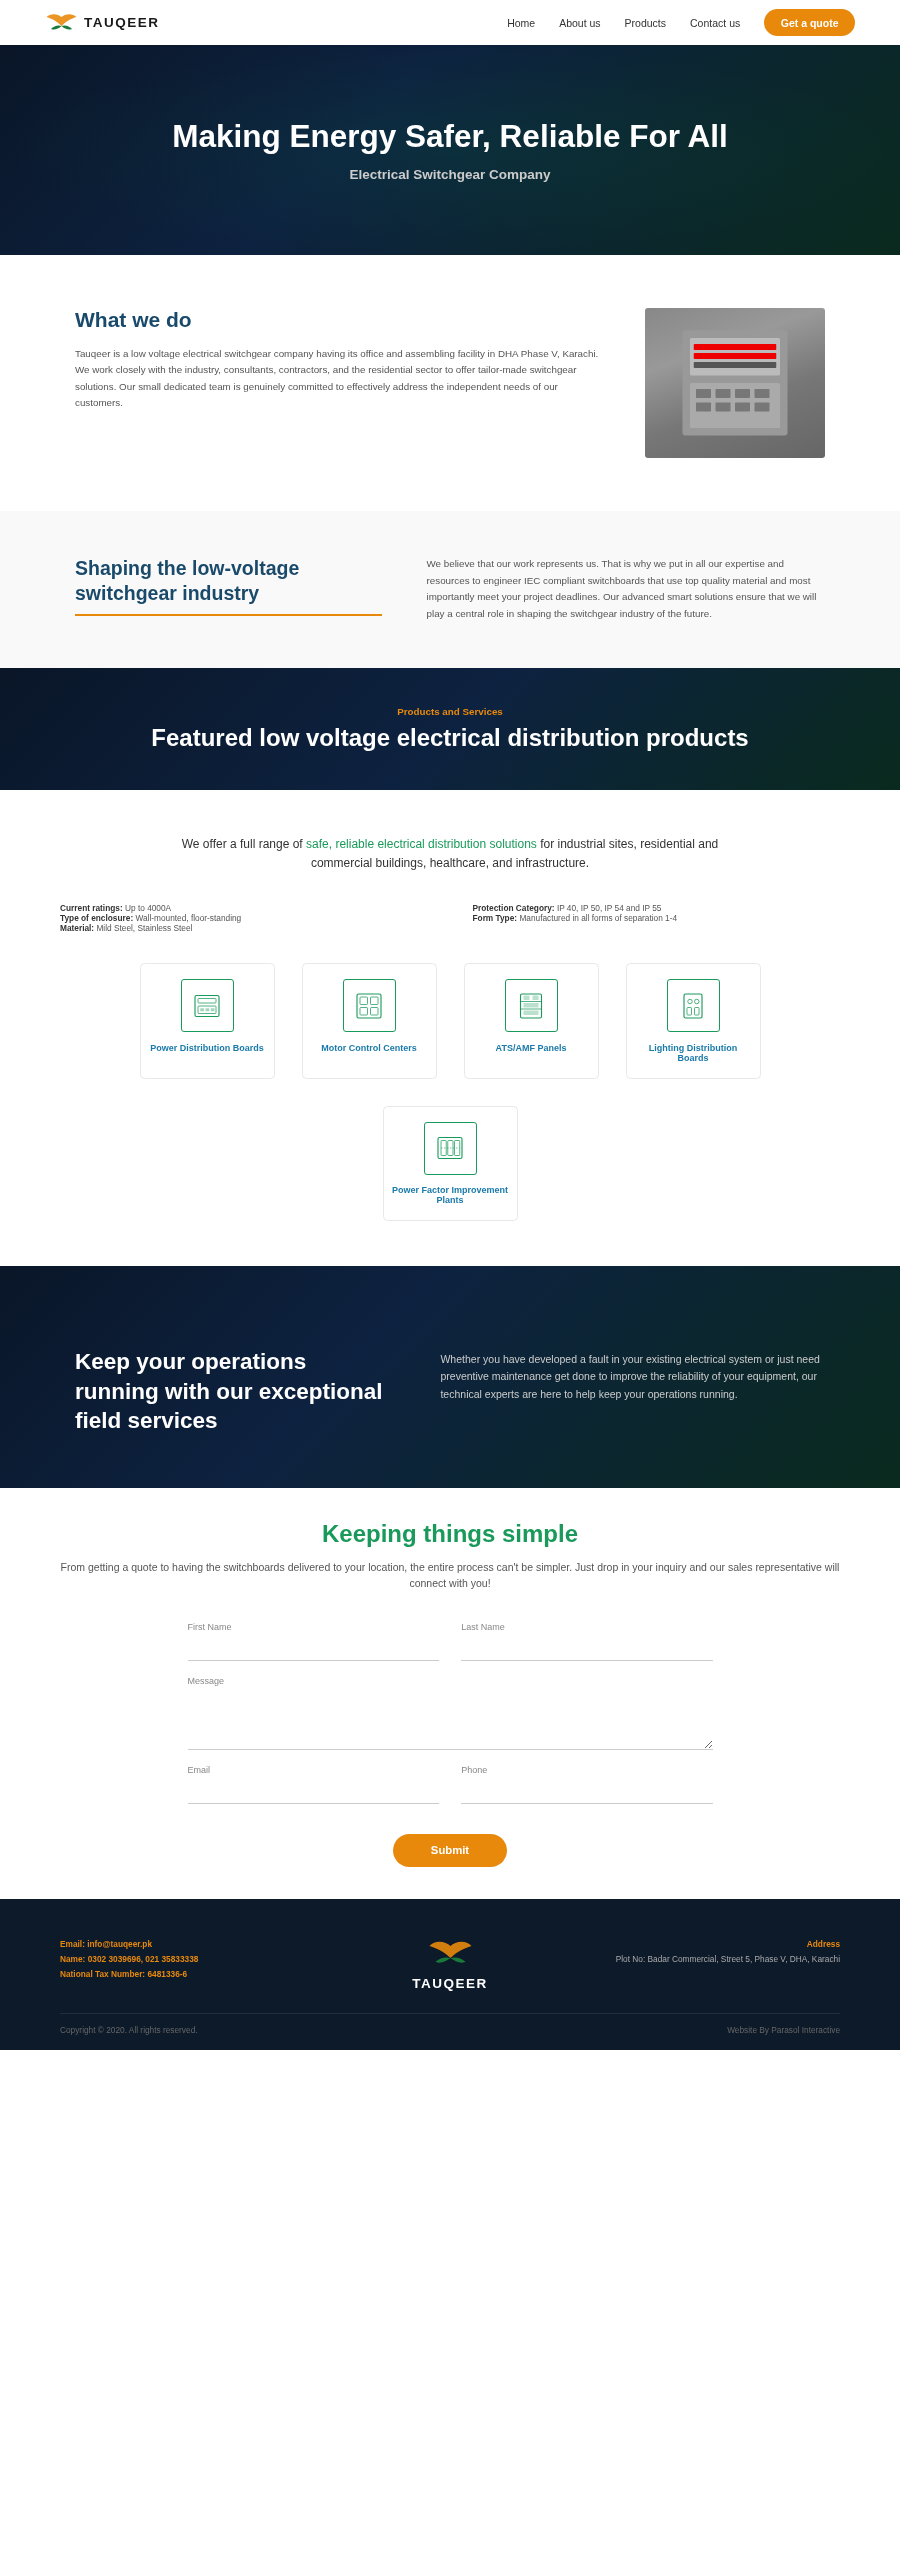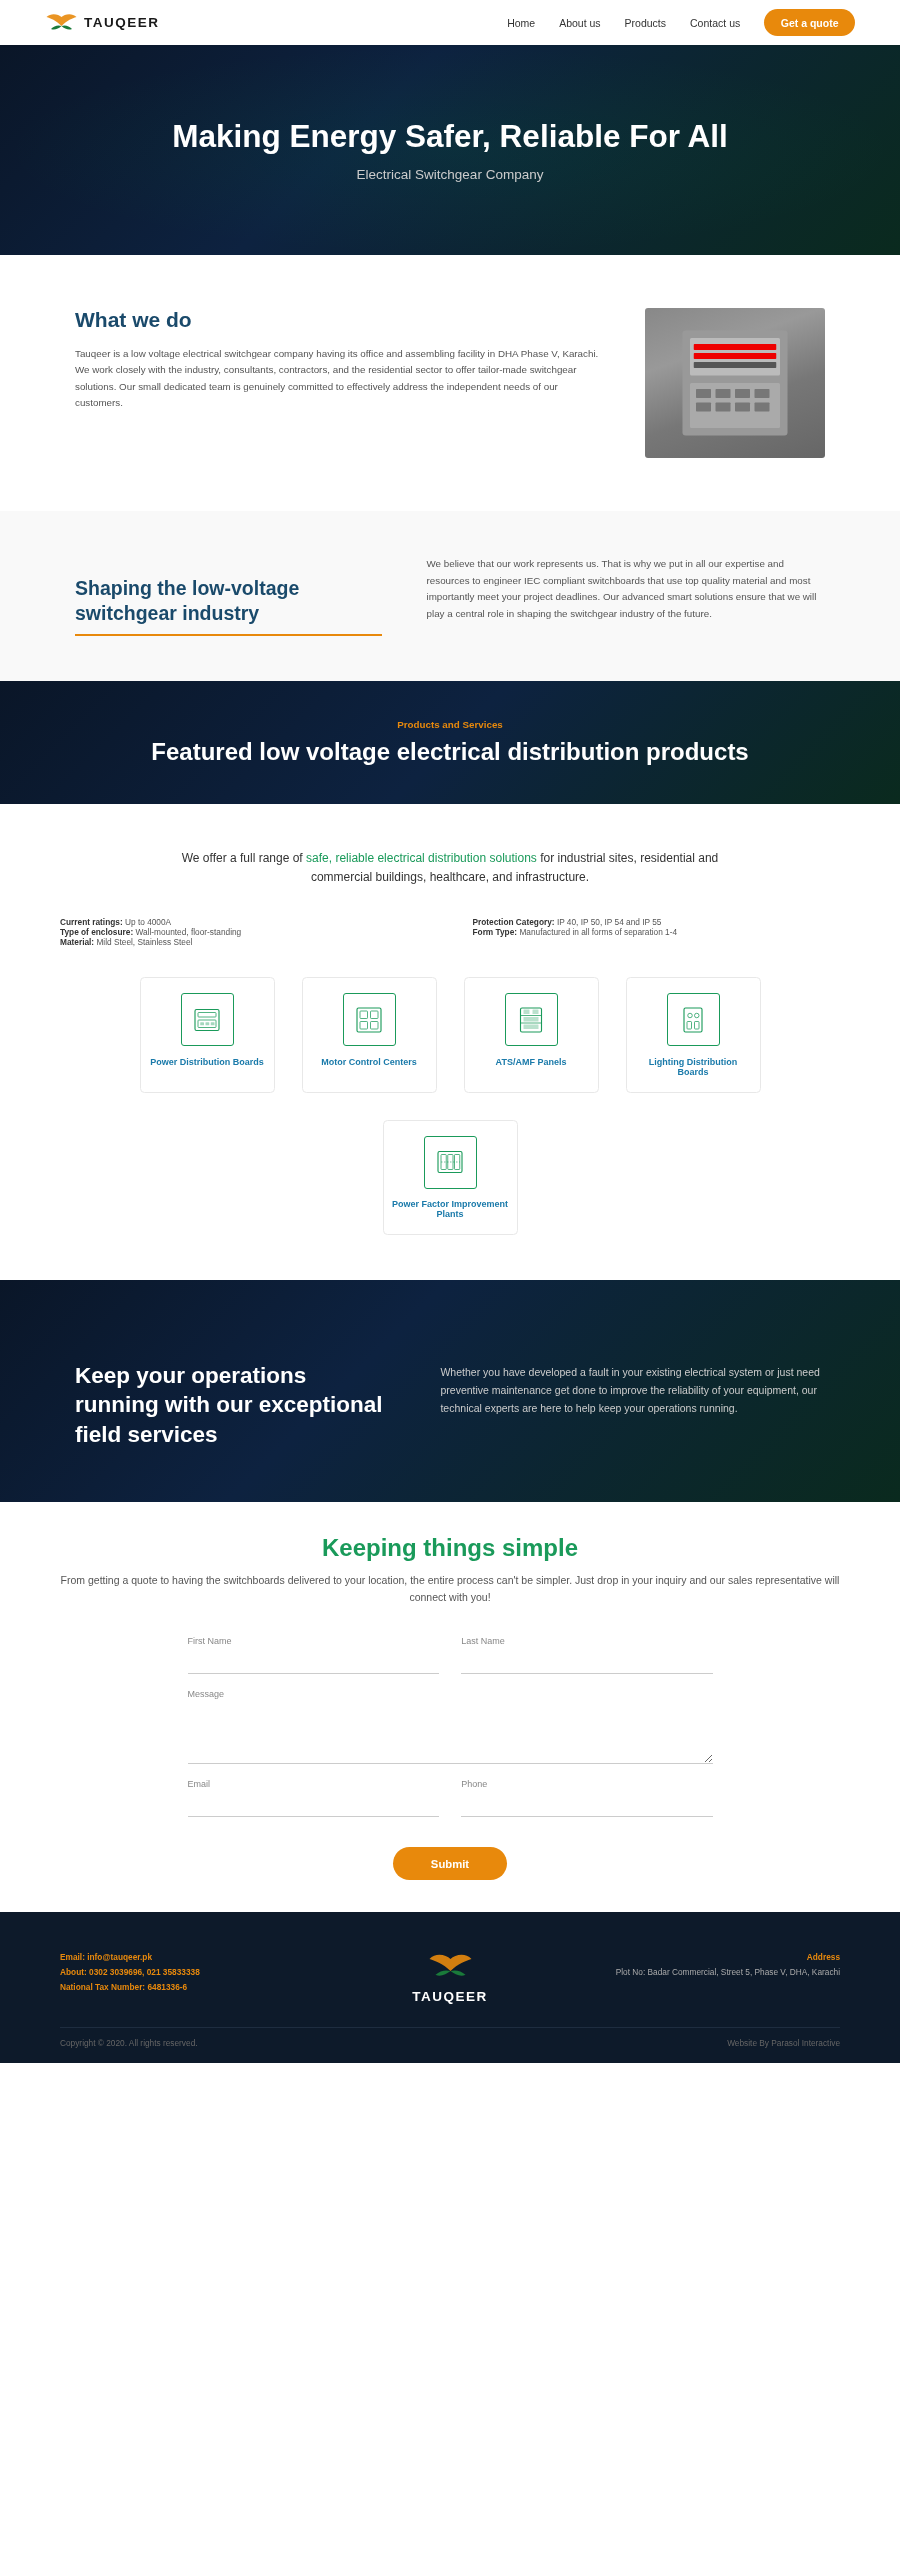--- a/index.html
+++ b/index.html
@@ -25,21 +25,21 @@
       background: linear-gradient(135deg, #0a1628 0%, #0d2240 40%, #0a2a1e 100%);
       min-height: 210px; display: flex; flex-direction: column;
       align-items: center; justify-content: center; text-align: center;
       padding: 45px 15px; position: relative; overflow: hidden;
     }
     .hero::before {
       content: ''; position: absolute; inset: 0;
       background: radial-gradient(ellipse at center, rgba(0,180,80,0.08) 0%, transparent 70%);
     }
     .hero h1 { color: #fff; font-size: 31.5px; font-weight: 700; line-height: 1.2; margin-bottom: 10.5px; position: relative; }
-    .hero p { color: #ccc; font-size: 13.5px; font-weight: 400; position: relative; }
+    .hero p { color: #ccc; font-size: 13.5px; font-weight: 700; position: relative; }
 
     
     .what-we-do {
       display: flex; align-items: flex-start; gap: 45px;
       padding: 53px 75px; background: #fff;
     }
     .what-we-do-text { flex: 1; }
     .what-we-do-text h2 { font-size: 21px; font-weight: 700; color: #1a4a6b; margin-bottom: 13.5px; }
     .what-we-do-text p { font-size: 9.8px; color: #555; line-height: 1.7; }
     .what-we-do-image {
@@ -51,21 +51,21 @@
       background: linear-gradient(160deg, #888 0%, #999 30%, #777 60%, #666 100%);
       display: flex; align-items: center; justify-content: center;
     }
 
     
     .shaping {
       display: flex; align-items: flex-start; gap: 45px;
       padding: 45px 75px; background: #f9f9f9;
     }
     .shaping-left { flex: 1; border-bottom: 2.3px solid #e8890c; padding-bottom: 7.5px; }
-    .shaping-left h2 { font-size: 19.5px; font-weight: 700; color: #1a4a6b; line-height: 1.3; margin-top: 20px; }
+    .shaping-left h2 { font-size: 19.5px; font-weight: 700; color: #1a4a6b; line-height: 1.3; }
     .shaping-right { flex: 1.3; }
     .shaping-right p { font-size: 9.8px; color: #555; line-height: 1.7; }
 
     
     .featured-header {
       background: linear-gradient(135deg, #0a1628 0%, #0d2240 50%, #0a2a1e 100%);
       text-align: center; padding: 38px 30px;
     }
     .featured-header .section-label { color: #e8890c; font-size: 9.8px; font-weight: 600; margin-bottom: 7.5px; }
     .featured-header h2 { color: #fff; font-size: 24px; font-weight: 700; }
@@ -359,21 +359,21 @@
 </section>
 
 <footer class="footer">
   <div class="footer-top">
     <div class="footer-left">
       <p>
         <span>Email:</span>
         <span style="color:#e8890c;"> info@tauqeer.pk</span>
       </p>
       <p>
-        <span>About:</span>
+        <span>Name:</span>
         <span>0302 3039696, 021 35833338</span>
       </p>
       <p>
         <span>National Tax Number:</span>
         <span>6481336-6</span>
       </p>
     </div>
     <div class="footer-center">
       <svg class="footer-logo-icon" viewBox="0 0 60 44" fill="none">
         <path d="M30 12 C24 6, 10 3, 2 12 C10 15, 20 18, 30 28 C40 18, 50 15, 58 12 C50 3, 36 6, 30 12Z" fill="#e8890c" opacity="0.9"></path>

